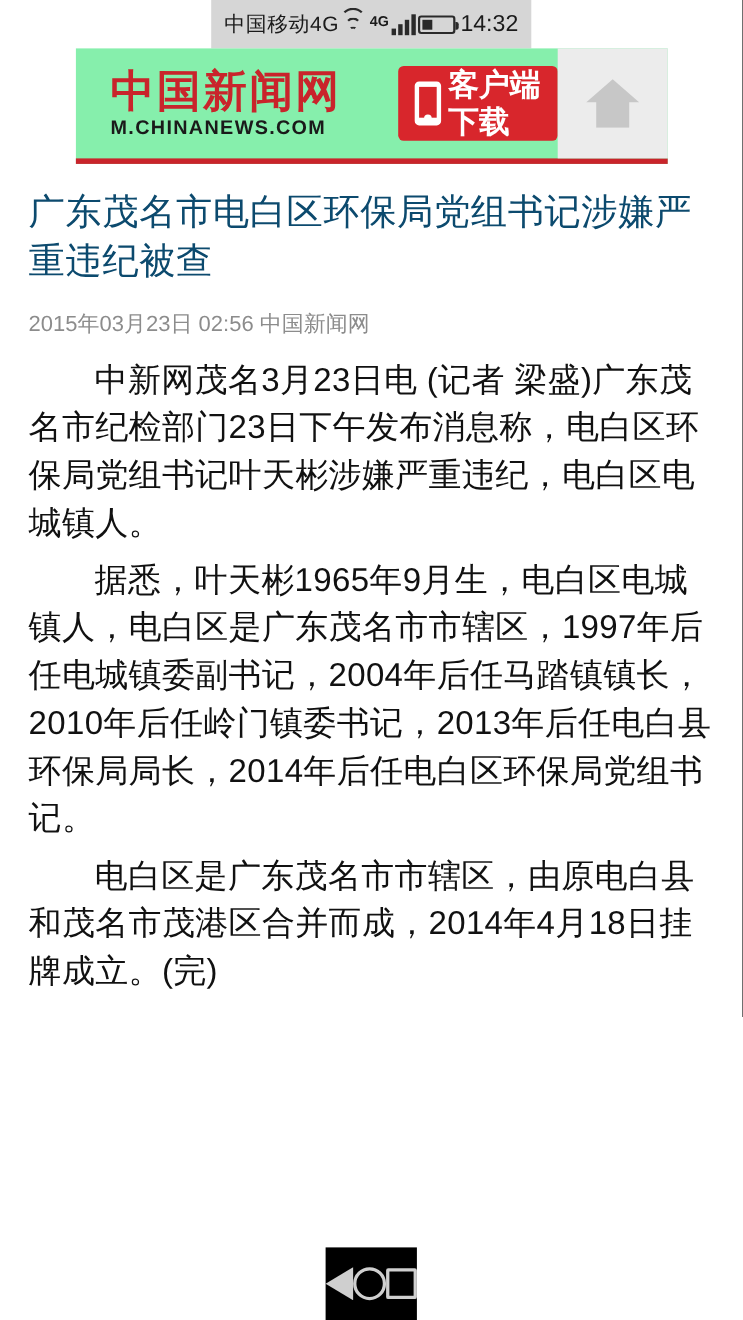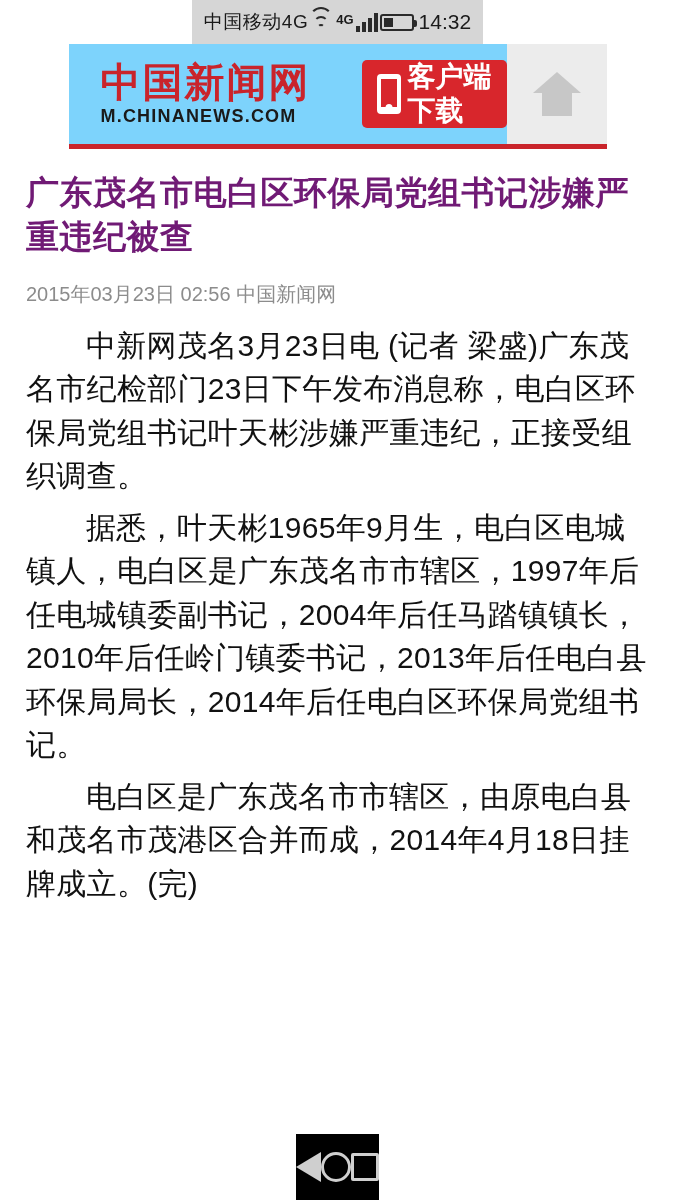--- a/index.html
+++ b/index.html
@@ -57,21 +57,21 @@
   .battery:after {
     content:""; position:absolute; right:-5px; top:4px;
     width:3px; height:7px; background:#2a2a2a; border-radius:0 2px 2px 0;
   }
   .battery b { display:block; height:100%; width:38%; background:#2a2a2a; }
   .clock { font-size:21px; margin-left:3px; }
 
   
   .site-header {
     flex:0 0 105px;
-    background:#7dd3fc;
+    background:#86efac;
     display:flex; align-items:center;
     border-bottom:5px solid #c9242b;
     padding:0 0 0 10px;
     position:relative;
   }
   .logo-block { width:265px; padding-left:22px; }
   .logo-cn {
     color:#c9242b; font-size:40px; font-weight:bold;
     font-family:"Liberation Serif", serif;
     letter-spacing:2px; line-height:1.05;
@@ -115,22 +115,22 @@
     width:30px; height:24px; background:#c7c7c7;
   }
 
   
   .article {
     flex:1 1 auto;
     padding:22px 26px 0 26px;
     overflow:hidden;
   }
   .headline {
-    font-size:33px; line-height:1.33; color:#701a75;
-    font-weight:bold; letter-spacing:0.5px;
+    font-size:33px; line-height:1.33; color:#0c4a6e;
+    font-weight:normal; letter-spacing:0.5px;
   }
   .meta {
     color:#8c8c8c; font-size:20px; margin:22px 0 16px 0;
   }
   .para {
     font-size:30px; line-height:1.45; color:#111;
     text-indent:2em; margin-bottom:8px; letter-spacing:0.3px;
   }
 
   
@@ -190,21 +190,21 @@
       </span>
     </div>
     <div class="home-zone">
       <span class="home-ico"></span>
     </div>
   </div>
 
   <div class="article">
     <h1 class="headline">广东茂名市电白区环保局党组书记涉嫌严重违纪被查</h1>
     <div class="meta">2015年03月23日 02:56 中国新闻网</div>
-    <p class="para">中新网茂名3月23日电 (记者 梁盛)广东茂名市纪检部门23日下午发布消息称，电白区环保局党组书记叶天彬涉嫌严重违纪，正接受组织调查。</p>
+    <p class="para">中新网茂名3月23日电 (记者 梁盛)广东茂名市纪检部门23日下午发布消息称，电白区环保局党组书记叶天彬涉嫌严重违纪，电白区电城镇人。</p>
     <p class="para">据悉，叶天彬1965年9月生，电白区电城镇人，电白区是广东茂名市市辖区，1997年后任电城镇委副书记，2004年后任马踏镇镇长，2010年后任岭门镇委书记，2013年后任电白县环保局局长，2014年后任电白区环保局党组书记。</p>
     <p class="para">电白区是广东茂名市市辖区，由原电白县和茂名市茂港区合并而成，2014年4月18日挂牌成立。(完)</p>
   </div>
 
   <div class="navbar">
     <span class="nav-back"></span>
     <span class="nav-home"></span>
     <span class="nav-recent"></span>
   </div>
 

